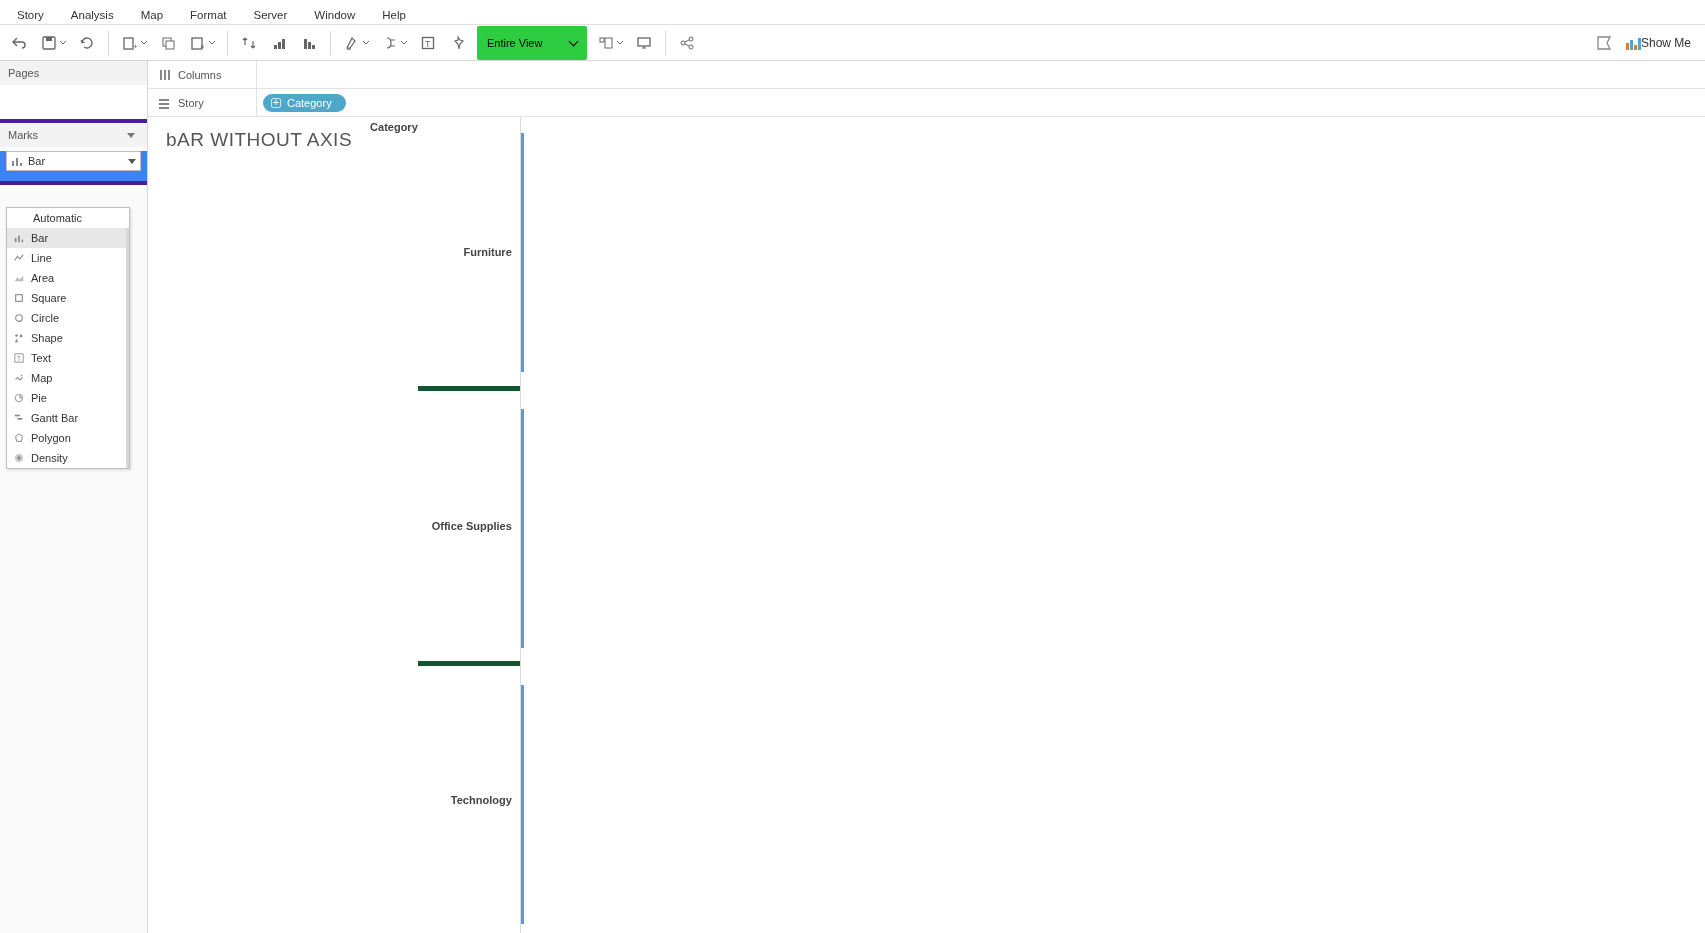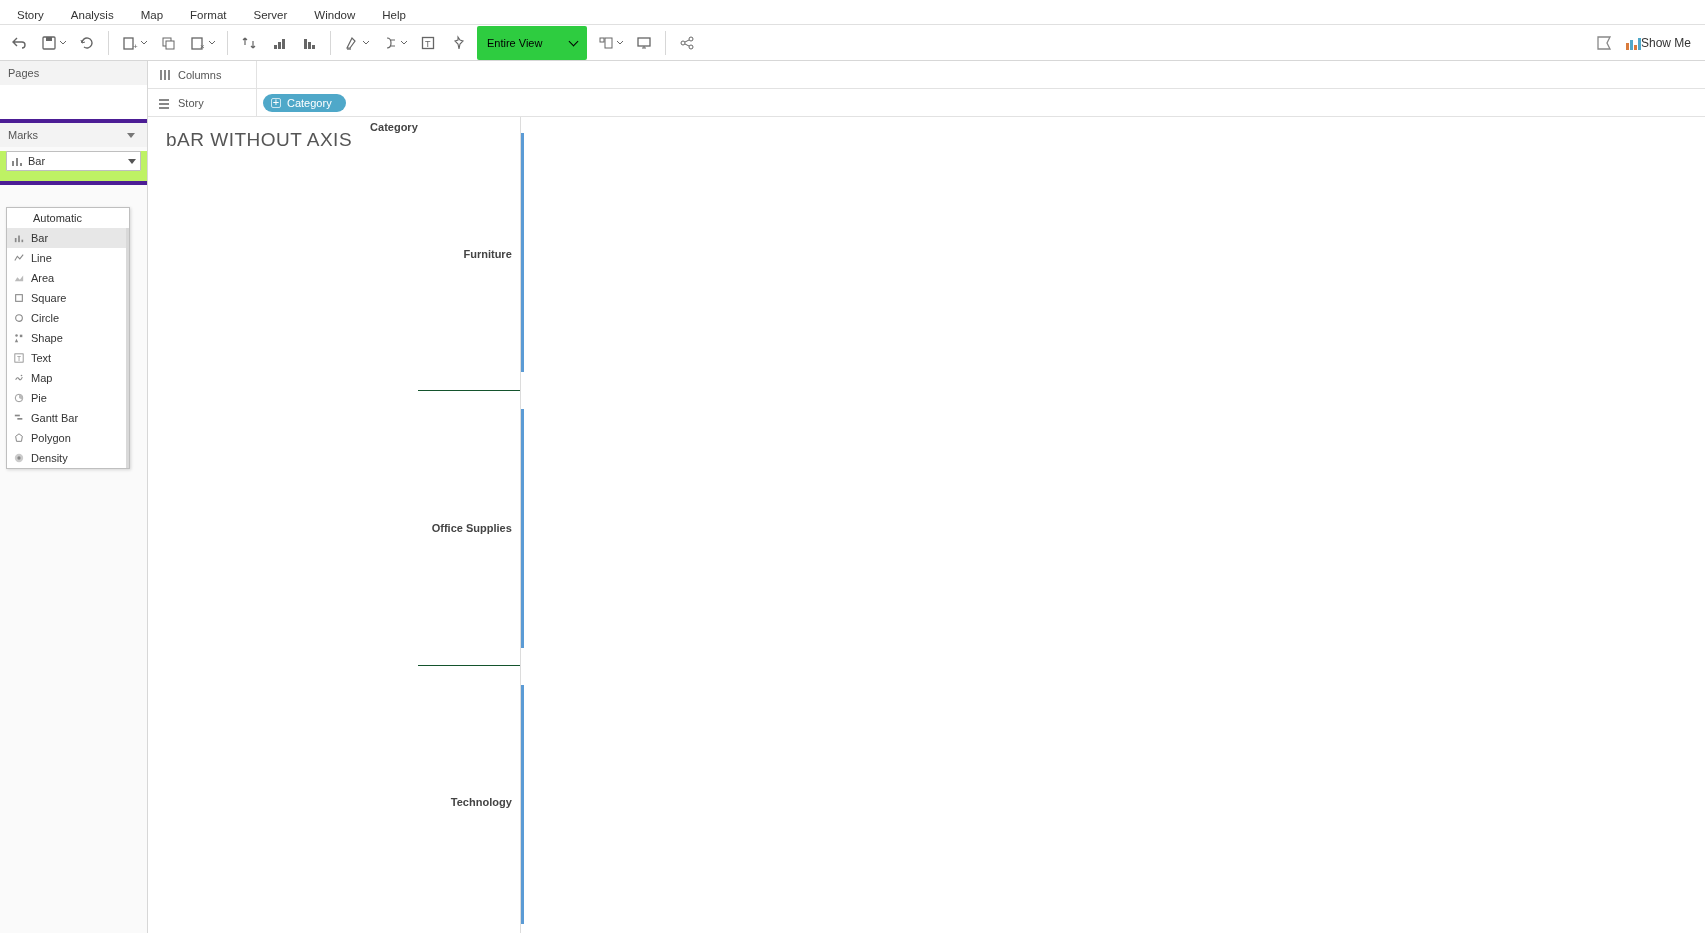--- a/index.html
+++ b/index.html
@@ -49,21 +49,21 @@
     .shelfrow .label { width: 108px; padding-left: 10px; display: flex; align-items: center; gap: 8px; font-size: 11px; color: #555; }
     .shelfrow .drop { flex: 1; border-left: 1px solid #e2e2e2; height: 100%; display: flex; align-items: center; padding-left: 6px; }
     .pill { background: #4fa8c9; color: #fff; height: 18px; border-radius: 9px; display: inline-flex; align-items: center; padding: 0 14px 0 8px; font-size: 11px; gap: 6px; }
     .pill .plus { width: 10px; height: 10px; display: inline-flex; align-items: center; justify-content: center; font-size: 11px; color: #fff; border: 1px solid rgba(255,255,255,0.7); border-radius: 2px; line-height: 1; }
 
     .viz { flex: 1; display: flex; flex-direction: row; padding: 0; }
     .viztitle { font-size: 19px; font-weight: 300; color: #555; padding: 12px 0 6px 18px; letter-spacing: 0.5px; }
     .colhdr { font-size: 11px; font-weight: bold; color: #444; padding: 4px 0 4px 18px; border-bottom: 1px solid #dcdcdc; }
     .vizbody { flex: 1; display: flex; }
     .rowlabels { width: 102px; display: flex; flex-direction: column; }
-    .rowlabels .rl { flex: 1; display: flex; align-items: center; justify-content: flex-end; padding-right: 8px; font-size: 11px; color: #444; font-weight: bold; border-bottom: 1px solid #14532d; }
+    .rowlabels .rl { flex: 1; display: flex; align-items: center; justify-content: flex-end; padding-right: 8px; font-size: 11px; color: #444; font-weight: bold; border-bottom: 5px solid #14532d; }
     .plotarea { flex: 1; position: relative; border-left: 1px solid #dcdcdc; }
     .bar { position: absolute; background: #5b9bd5; left: 0; }
 
     
     .shelficon { color: #888; }
 
   </style>
 </head>
 <body>
 
@@ -225,21 +225,21 @@
       <div class="hdr">Pages</div>
       <div class="body"></div>
     </div>
 
 
     <div class="card marks" style="flex:0; position:relative;text-align:right;">
       <div class="hdr">
         <span>Marks</span>
         <span class="caret-down"></span>
       </div>
-      <div style="background:#bef264; position:relative; padding-bottom:6px;">
+      <div style="background:#3b82f6; position:relative; padding-bottom:6px;">
         <div class="markselect">
           <span class="ic">
               <svg width="12" height="12" viewBox="0 0 12 12">
                 <rect x="1" y="6" width="2" height="5" fill="#888"></rect>
                 <rect x="5" y="3" width="2" height="8" fill="#888"></rect>
                 <rect x="9" y="8" width="2" height="3" fill="#888"></rect>
               </svg>
             </span>
           <span>Bar</span>
           <span class="dd"></span>

